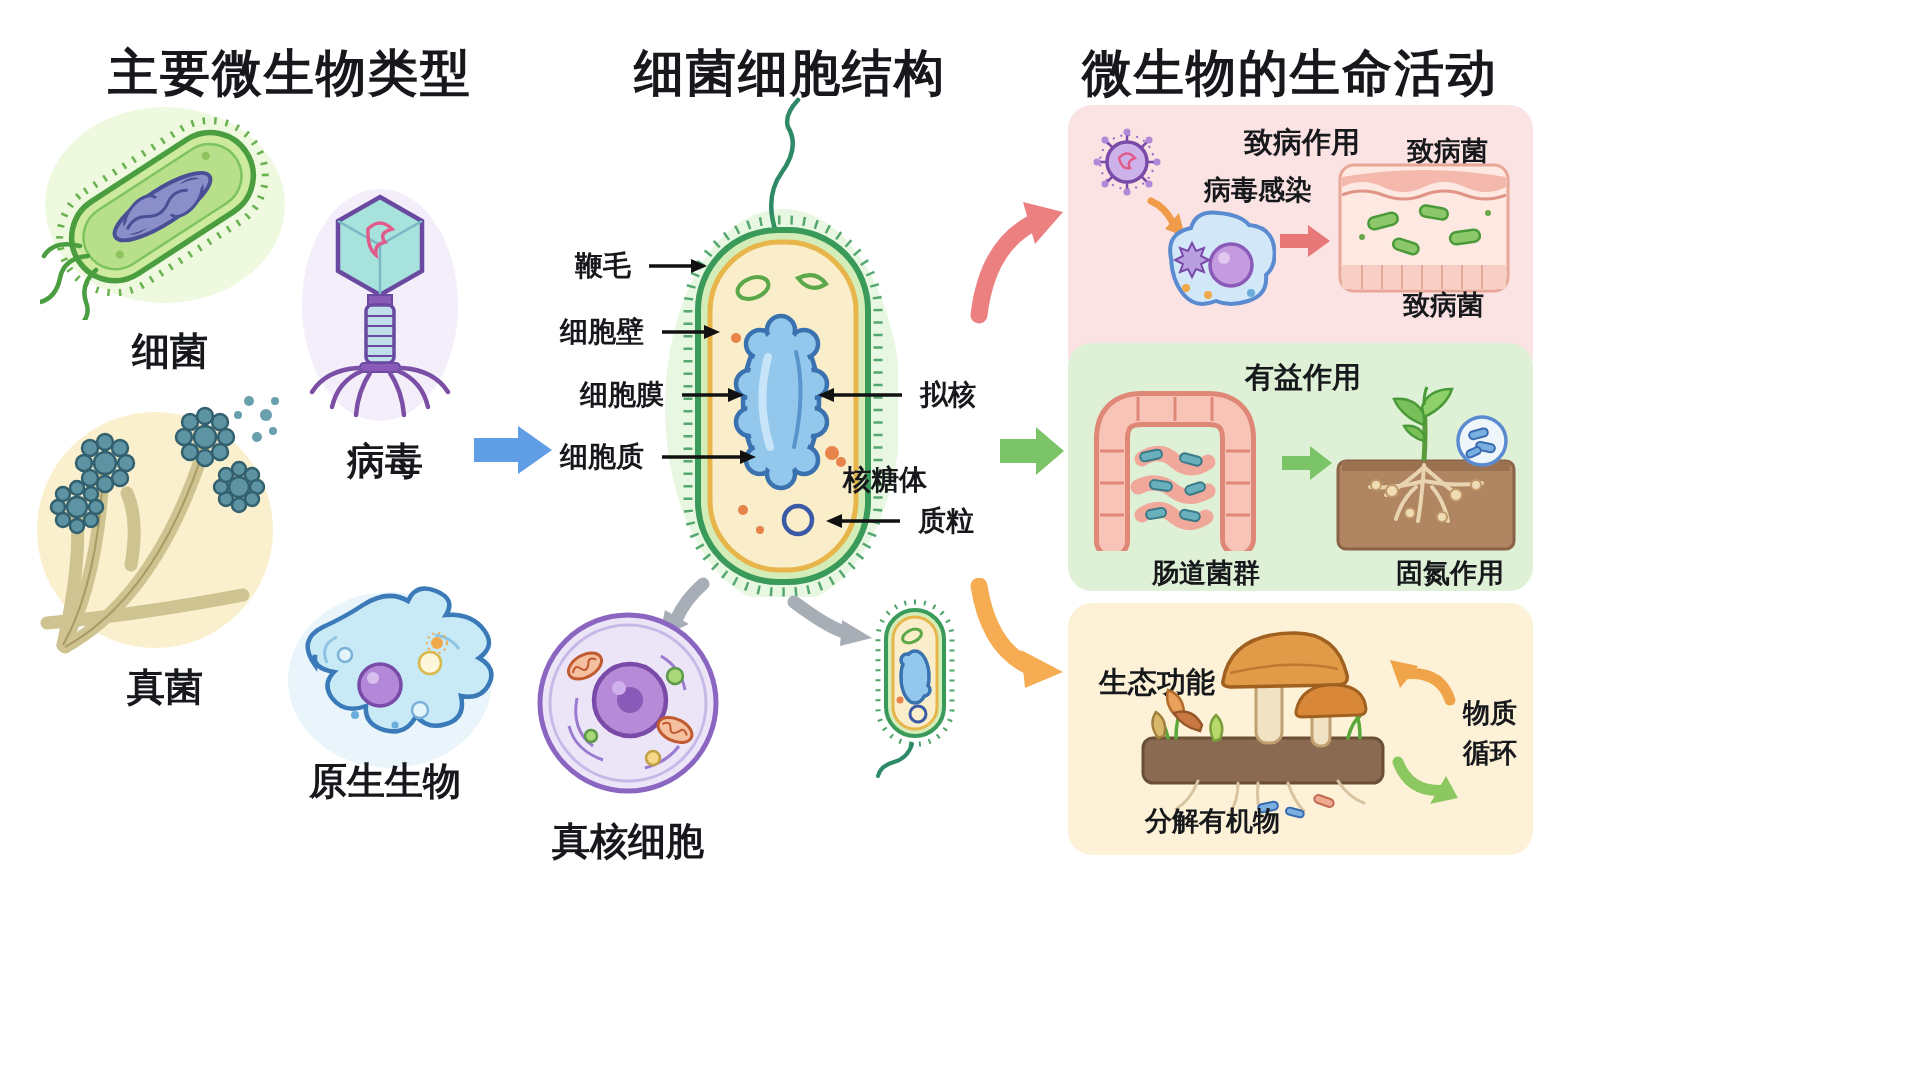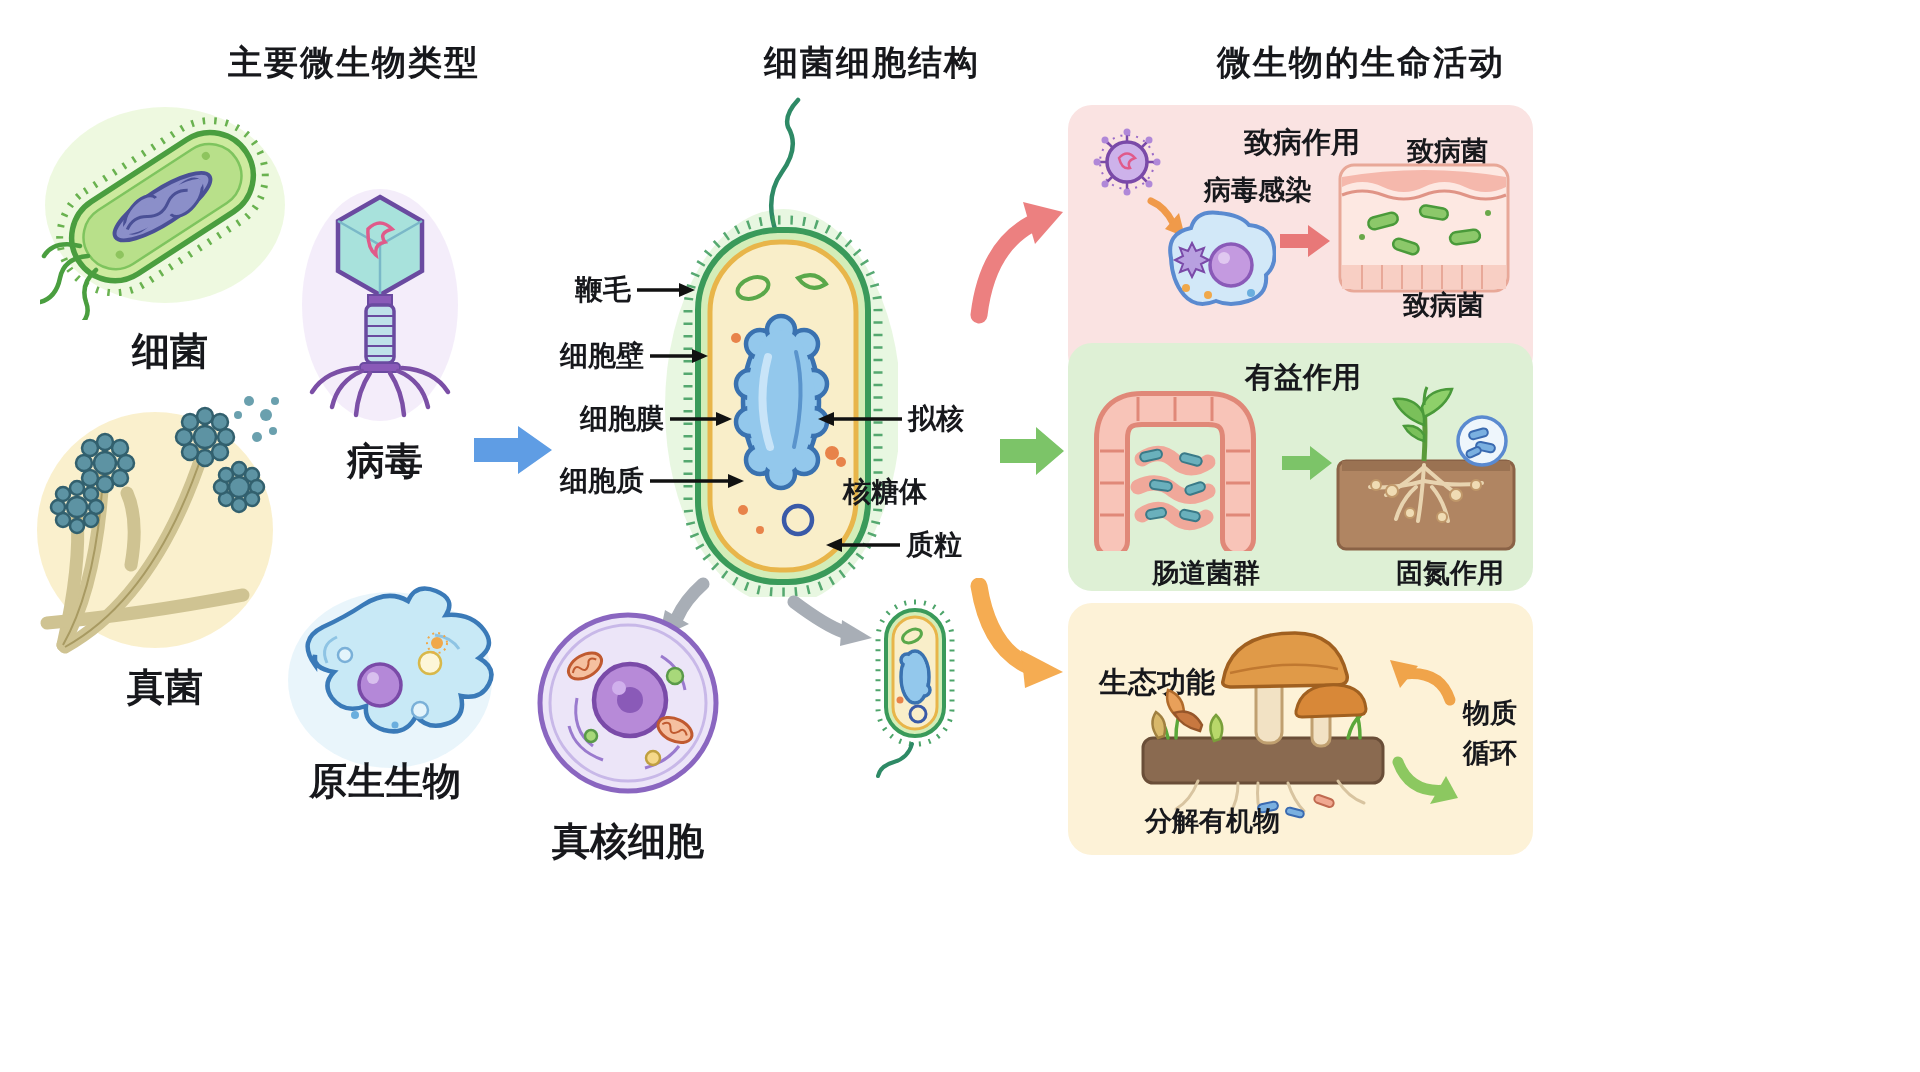--- a/index.html
+++ b/index.html
@@ -1,21 +1,21 @@
 <!DOCTYPE html>
 <html><head>
 <meta charset="utf-8">
 <style>
   html,body{margin:0;padding:0;background:#ffffff;}
   .canvas{position:relative;width:1920px;height:1072px;background:#ffffff;overflow:hidden;
           font-family:"DejaVu Sans","Liberation Sans",sans-serif;color:#17181c;}
-  .hdr{position:absolute;font-size:34px;font-weight:bold;text-align:right;letter-spacing:2px;}
+  .hdr{position:absolute;font-size:50px;font-weight:bold;text-align:center;letter-spacing:2px;}
   .lbl{position:absolute;font-weight:bold;text-align:center;font-size:38px;}
   .abs{position:absolute;}
-  .ptr{position:absolute;display:flex;align-items:center;gap:6px;height:32px;margin-top:24px;}
+  .ptr{position:absolute;display:flex;align-items:center;gap:18px;height:32px;}
   .ptr span{font-size:28px;font-weight:bold;white-space:nowrap;}
   .panel{position:absolute;border-radius:24px;}
   .panel-title{position:absolute;font-size:29px;font-weight:bold;text-align:center;}
   .panel-lbl{position:absolute;font-size:27px;font-weight:bold;text-align:right;}
   .cycle-lbl{position:absolute;font-size:27px;font-weight:bold;text-align:center;line-height:40px;}
   svg{display:block;}
 </style>
 </head>
 <body>
 

